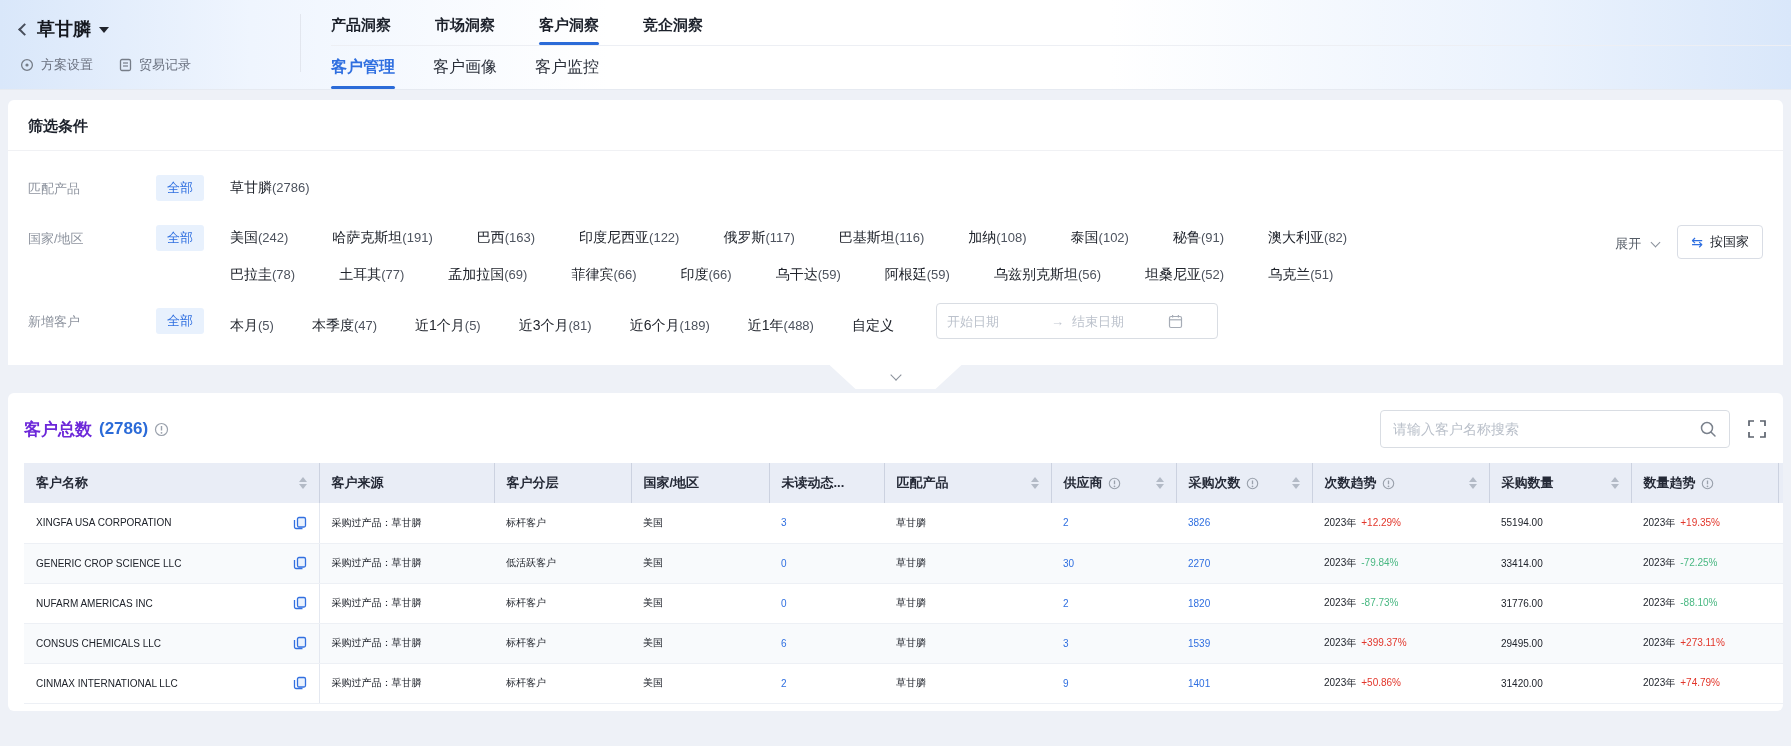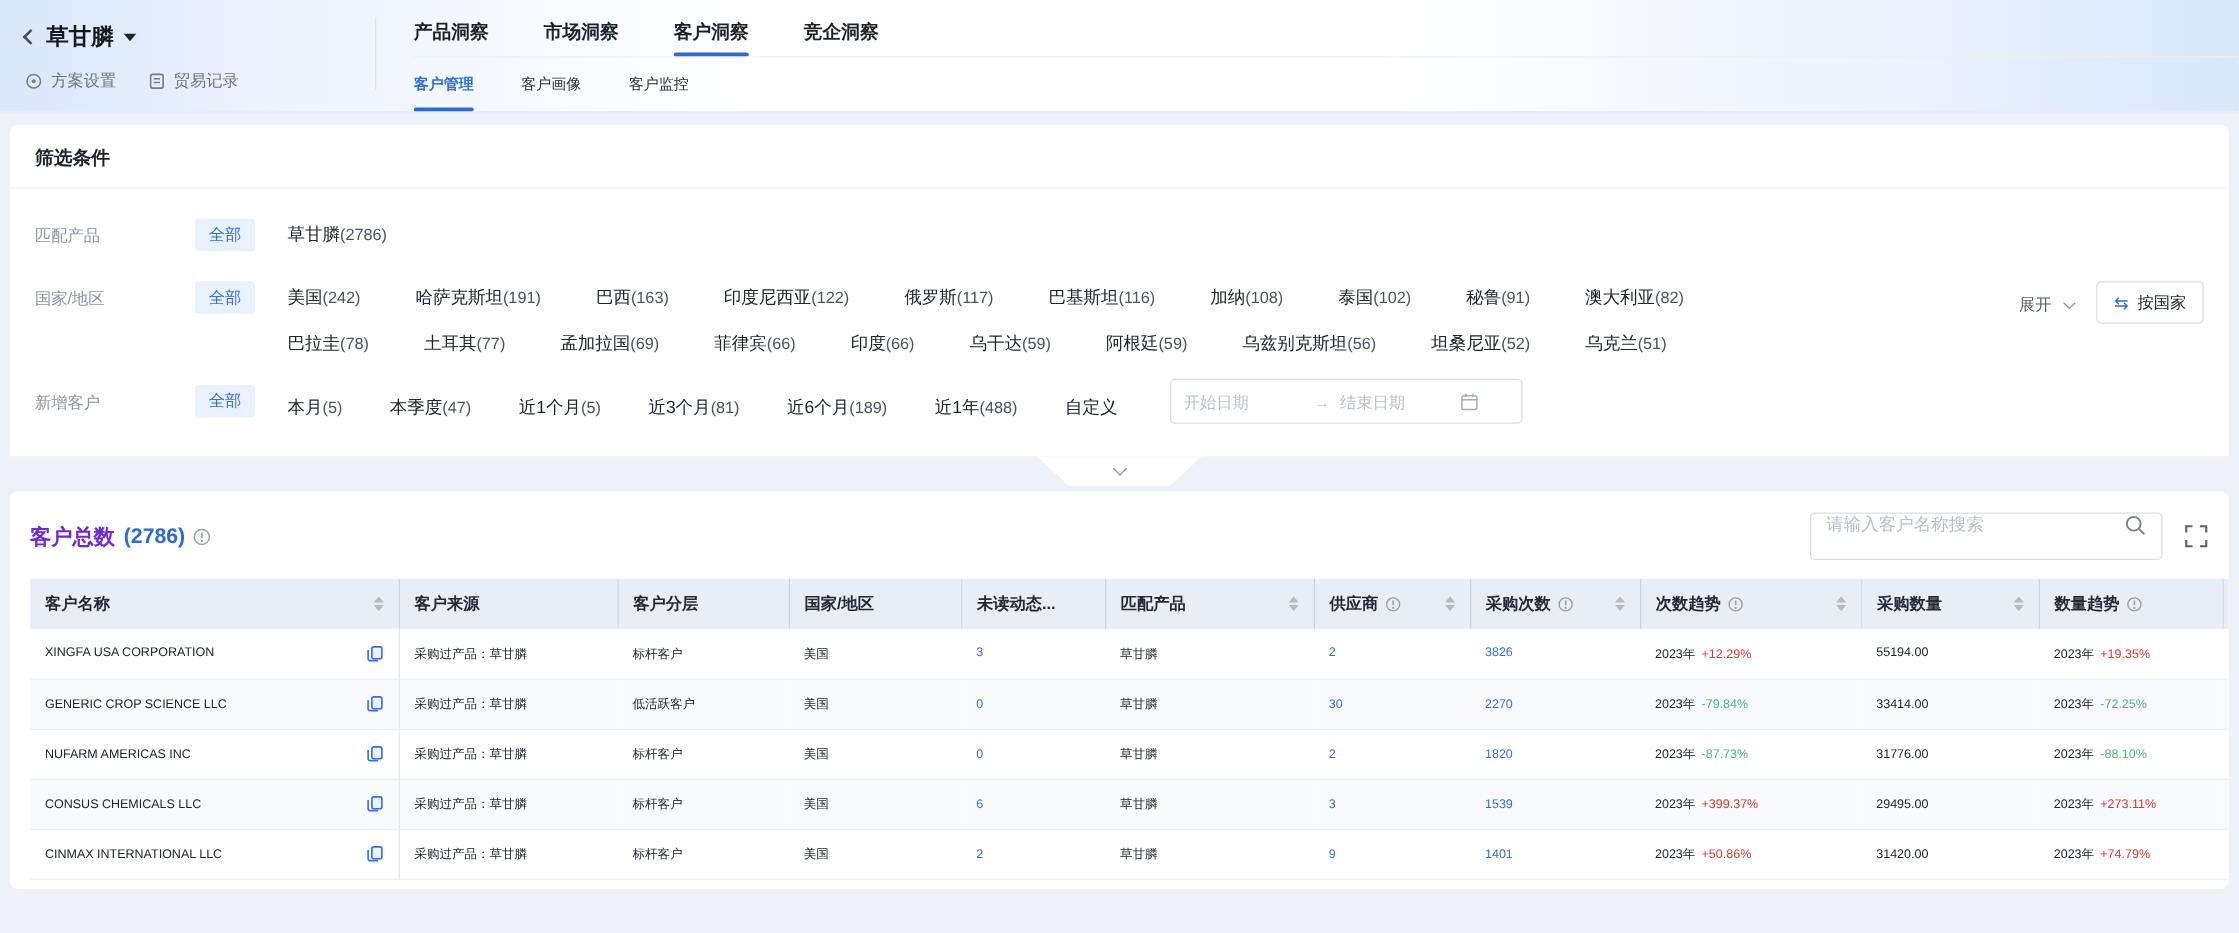--- a/index.html
+++ b/index.html
@@ -22,21 +22,21 @@
   .th-action { display:flex; align-items:center; gap:7px; cursor:pointer; }
   .vdivider { width:1px; background:#e2e6ee; height:58px; margin-top:14px; }
   .th-right { flex:1; display:flex; flex-direction:column; }
   .main-tabs { display:flex; gap:44px; margin-left:30px; height:46px; align-items:center;
     border-bottom:1px solid #edeff4; padding-top:6px; }
   .main-tab { font-size:15px; font-weight:600; color:#1c212b; position:relative; height:100%;
     display:flex; align-items:center; cursor:pointer; }
   .main-tab.active::after { content:""; position:absolute; left:0; right:0; bottom:0; height:3px;
     background:#2b6bd8; border-radius:2px; }
   .sub-tabs { display:flex; gap:38px; margin-left:30px; flex:1; align-items:center; }
-  .sub-tab { font-size:12px; color:#2a2f3a; position:relative; height:100%; display:flex;
+  .sub-tab { font-size:16px; color:#2a2f3a; position:relative; height:100%; display:flex;
     align-items:center; cursor:pointer; }
   .sub-tab.active { color:#2f6fe0; font-weight:600; }
   .sub-tab.active::after { content:""; position:absolute; left:0; right:0; bottom:0; height:3px;
     background:#2b6bd8; border-radius:2px; }
 
   
   .filter-card { background:#fff; margin:10px 8px 0 8px; border-radius:6px 6px 0 0;
     padding:0 20px 26px 20px; position:relative; }
   .filter-title { font-size:15px; font-weight:700; padding:17px 0 14px 0; color:#1c212b; }
   .filter-divider { height:1px; background:#f0f1f4; margin:0 -20px; }
@@ -70,22 +70,22 @@
   .collapse-tab .chev-down { margin-top:-4px; width:8px; height:8px; }
 
   
   .table-card { background:#fff; margin:0 8px; border-radius:6px; padding:16px 16px 0 16px;
     height:calc(746px - 90px - 10px - 402px); min-height:318px; overflow:hidden; }
   .table-top { display:flex; align-items:center; height:40px; }
   .table-title { font-size:17px; font-weight:700; color:#6d28d9; }
   .table-total { font-size:17px; font-weight:700; color:#2b6bd8; margin-left:7px; }
   .info-ic { display:inline-flex; margin-left:6px; }
   .search-wrap { margin-left:auto; display:flex; align-items:center; gap:17px; }
-  .search-box { width:282px; height:38px; border:1px solid #d9dde3; border-radius:4px; display:flex;
-    align-items:flex-start; padding:0 12px; background:#fff; }
+  .search-box { width:350px; height:38px; border:1px solid #d9dde3; border-radius:4px; display:flex;
+    align-items:center; padding:0 12px; background:#fff; }
   .search-box input { flex:1; border:none; outline:none; font-size:14px; color:#20242c;
     font-family:inherit; background:transparent; }
   .search-box input::placeholder { color:#bac0ca; }
 
   .grid-wrap { margin-top:14px; overflow:hidden; width:1759px; }
   table.cust { border-collapse:collapse; table-layout:fixed; width:1994px; }
   table.cust th { background:#e9edf6; height:40px; font-size:13px; font-weight:600; color:#242936;
     text-align:left; padding:0 12px; border-right:1px solid #ccd2e0; white-space:nowrap; overflow:hidden; }
   table.cust th:last-child { border-right:none; }
   table.cust td { height:40px; padding:0 12px; border-bottom:1px solid #edf0f5; white-space:nowrap;

